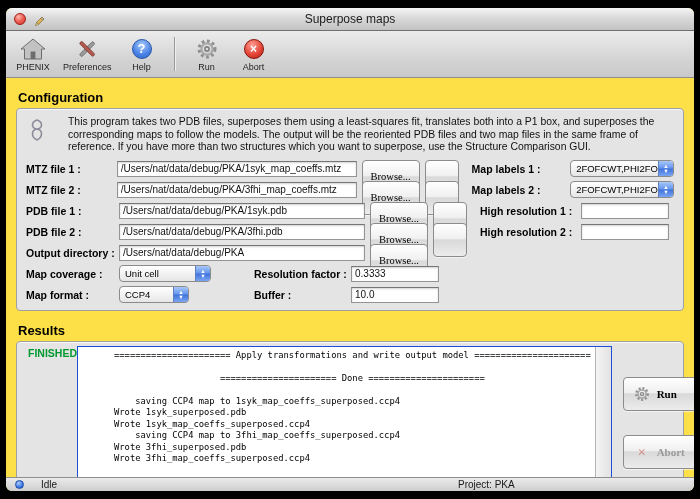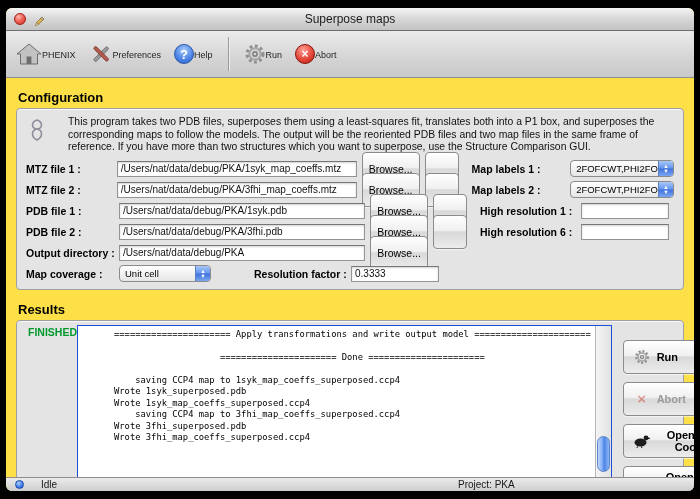--- a/index.html
+++ b/index.html
@@ -23,21 +23,21 @@
     background:radial-gradient(circle at 35% 28%,#ffb9b2,#ee6457 45%,#cf3126);
     border:1px solid #9e2019;box-sizing:border-box;
   }
   .pencil{position:absolute;left:27px;top:5px;width:12px;height:12px;}
   
   .toolbar{
     height:46px;background:linear-gradient(#ececec,#d4d4d4 60%,#c9c9c9);
     border-bottom:1px solid #8e8e8e;display:flex;align-items:center;
     padding:0 10px;gap:13px;
   }
-  .tb-item{display:flex;flex-direction:row;align-items:center;min-width:34px;cursor:default;}
+  .tb-item{display:flex;flex-direction:column;align-items:center;min-width:34px;cursor:default;}
   .tb-icon{height:24px;display:flex;align-items:center;justify-content:center;}
   .tb-label{font-size:9px;color:#1f1f1f;margin-top:1px;}
   .tb-sep{width:1px;height:34px;background:#9a9a9a;box-shadow:1px 0 0 #eee;margin:0 2px;}
   .help-circle{
     width:20px;height:20px;border-radius:50%;
     background:radial-gradient(circle at 50% 28%,#a6caf8,#4a82e6 60%,#2d63c8);
     border:1px solid #2a56a8;color:#fff;font-weight:bold;font-size:13px;
     display:flex;align-items:center;justify-content:center;box-sizing:border-box;
   }
   .help-circle::after{content:"?";}
@@ -69,22 +69,22 @@
     background:#fff;font-family:"Liberation Sans",sans-serif;font-size:10px;color:#111;
     padding:0 3px;box-shadow:inset 0 1px 2px rgba(0,0,0,.18);
   }
   .w-file{width:246px;}
   .w-res{width:88px;}
   .w-num{width:88px;}
   .aqua{
     box-sizing:border-box;display:inline-flex;align-items:center;justify-content:center;
     border:1px solid #8b8b8b;border-radius:4px;
     background:linear-gradient(#ffffff,#f0f0f0 45%,#d9d9d9 50%,#ececec);
-    font-family:Liberation Sans, sans-serif;font-size:10.5px;color:#000;
-    box-shadow:inset 0 1px 0 #fff,0 1px 1px rgba(255,255,255,.6);cursor:default;padding:16px;
+    font-family:Liberation Serif, serif;font-size:10.5px;color:#000;
+    box-shadow:inset 0 1px 0 #fff,0 1px 1px rgba(255,255,255,.6);cursor:default;padding:16px;margin-top:16px;
   }
   .btn-browse{width:58px;height:17px;}
   .btn-mag{width:24px;height:17px;}
   .combo{
     box-sizing:border-box;position:relative;height:17px;border:1px solid #8b8b8b;border-radius:4px;
     background:linear-gradient(#ffffff,#e6e6e6);display:flex;align-items:center;
     font-size:9.5px;color:#000;padding:0 17px 0 5px;overflow:hidden;white-space:nowrap;
   }
   .combo .arrows{
     position:absolute;right:0;top:0;bottom:0;width:14px;
@@ -269,21 +269,21 @@
       <div class="row">
         <label class="lbl">PDB file 2 :</label>
         <input class="txt w-file" value="/Users/nat/data/debug/PKA/3fhi.pdb" style="">
         <button class="aqua btn-browse">Browse...</button>
         <button class="aqua btn-mag">
           <svg width="13" height="13" viewBox="0 0 14 14">
             <circle cx="5.6" cy="5.6" r="3.8" fill="#e4eefb" stroke="#4a6f9f" stroke-width="1.5"></circle>
             <line x1="8.6" y1="8.6" x2="12.6" y2="12.6" stroke="#4a6f9f" stroke-width="2" stroke-linecap="round"></line>
           </svg>
         </button>
-        <label class="lbl-r">High resolution 6 :</label>
+        <label class="lbl-r">High resolution 2 :</label>
         <input class="txt w-res" value="" style="">
       </div>
 
       <div class="row">
         <label class="lbl">Output directory :</label>
         <input class="txt w-file" value="/Users/nat/data/debug/PKA" style="">
         <button class="aqua btn-browse">Browse...</button>
       </div>
 
       <div class="row">
@@ -294,20 +294,34 @@
             <span class="arrows">
                 <i>▲</i>
                 <i>▼</i>
               </span>
           </div>
         </div>
         <label class="lbl2">Resolution factor :</label>
         <input class="txt w-num" value="0.3333" style="">
       </div>
 
+      <div class="row">
+        <label class="lbl">Map format :</label>
+        <div class="cwrap">
+          <div class="combo w-ccp4">
+            <span>CCP4</span>
+            <span class="arrows">
+                <i>▲</i>
+                <i>▼</i>
+              </span>
+          </div>
+        </div>
+        <label class="lbl2">Buffer :</label>
+        <input class="txt w-num" value="10.0" style="">
+      </div>
 
     </div>
 
     <div class="sec-title">Results</div>
 
     <div class="panel panel-results">
       <div class="res-left">
         <div class="finished">FINISHED</div>
         <div class="console-frame">
           <pre class="console">====================== Apply transformations and write output model ======================

